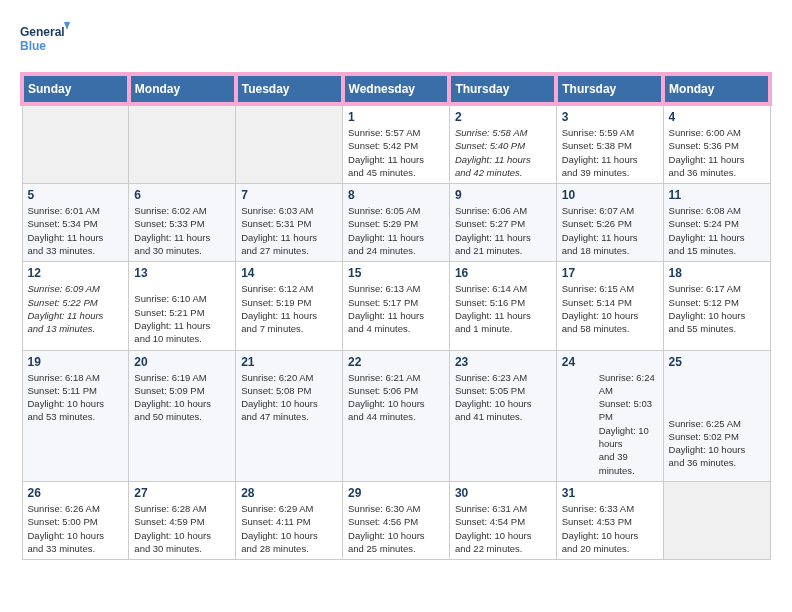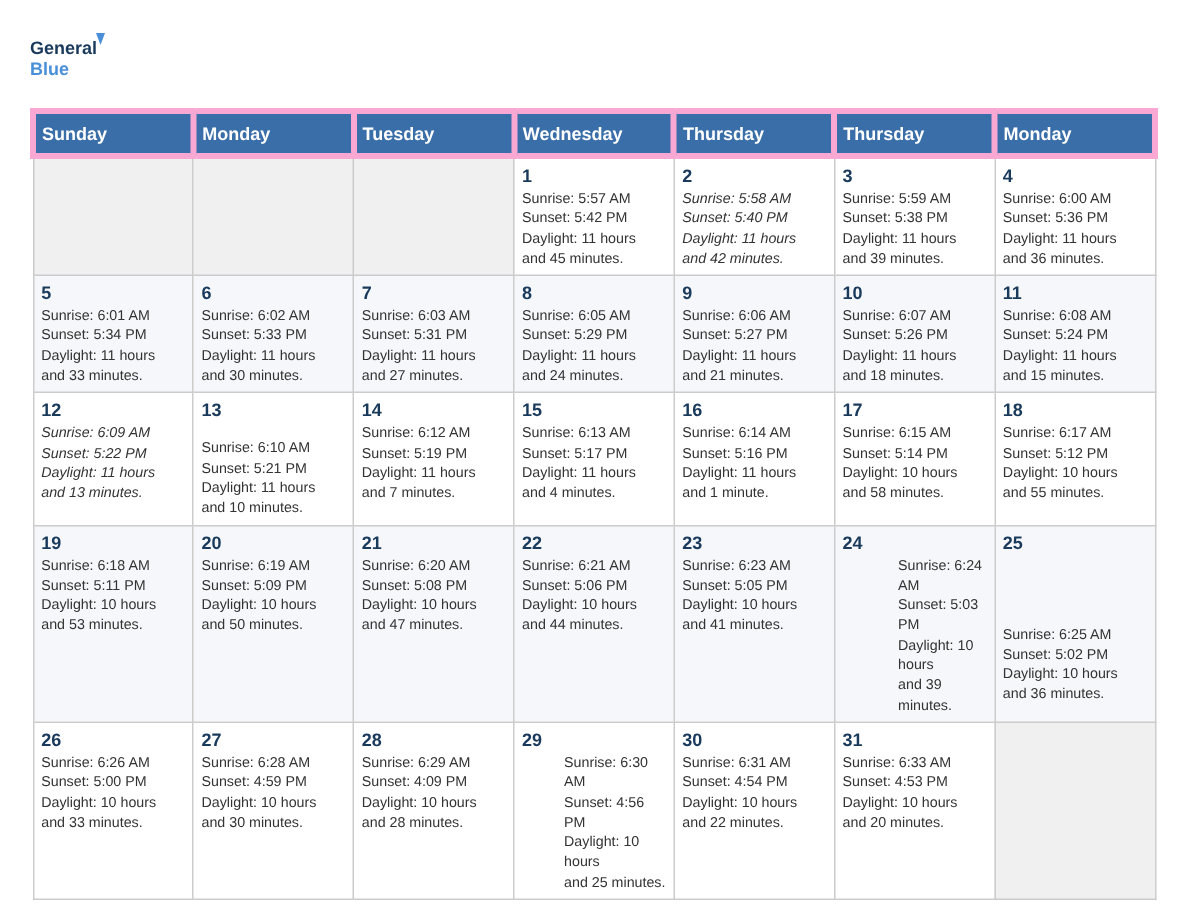--- a/index.html
+++ b/index.html
@@ -301,27 +301,27 @@
         <td>
           <span class="day-number">27</span>
           <div class="day-info" style="white-space: pre-line;">Sunrise: 6:28 AM
 Sunset: 4:59 PM
 Daylight: 10 hours
 and 30 minutes.</div>
         </td>
         <td>
           <span class="day-number">28</span>
           <div class="day-info" style="white-space: pre-line;">Sunrise: 6:29 AM
-Sunset: 4:09 PM
+Sunset: 4:11 PM
 Daylight: 10 hours
 and 28 minutes.</div>
         </td>
         <td>
           <span class="day-number">29</span>
-          <div class="day-info" style="white-space: pre-line; margin-left: 28px;">Sunrise: 6:30 AM
+          <div class="day-info" style="white-space: pre-line;">Sunrise: 6:30 AM
 Sunset: 4:56 PM
 Daylight: 10 hours
 and 25 minutes.</div>
         </td>
         <td>
           <span class="day-number">30</span>
           <div class="day-info" style="white-space: pre-line;">Sunrise: 6:31 AM
 Sunset: 4:54 PM
 Daylight: 10 hours
 and 22 minutes.</div>

